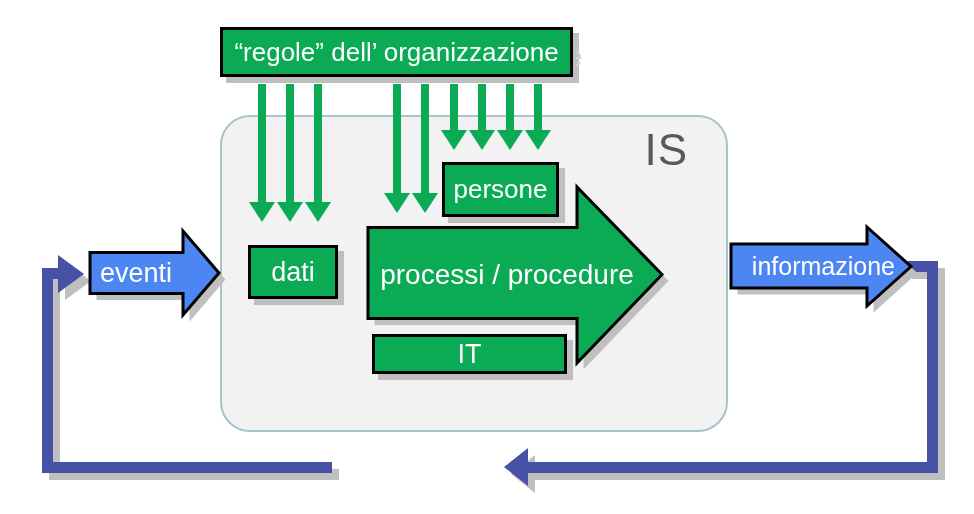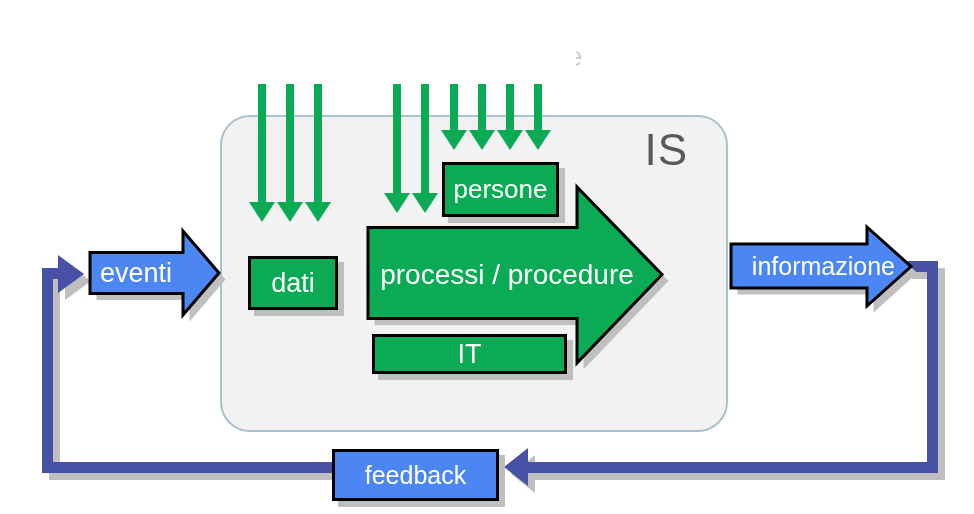--- a/index.html
+++ b/index.html
@@ -31,21 +31,21 @@
   
   .gbox{
     position:absolute;background:var(--green);
     border:3px solid #000;box-sizing:border-box;
     box-shadow:6px 6px 0 var(--shadow);
     color:var(--textOnFill);
     display:flex;align-items:center;justify-content:center;
     white-space:nowrap;z-index:4;
   }
   .rules-box{left:220px;top:27px;width:353px;height:50px;font-size:26px;}
-  .dati-box{left:248px;top:256px;width:90px;height:54px;font-size:27px;}
+  .dati-box{left:248px;top:245px;width:90px;height:54px;font-size:27px;}
   .persone-box{left:442px;top:162px;width:117px;height:55px;font-size:26px;}
   .it-box{left:372px;top:334px;width:195px;height:40px;font-size:27px;}
   
   .e-clip{
     position:absolute;left:576px;top:41px;width:22px;height:36px;
     overflow:hidden;z-index:6;
   }
   .e-clip span{
     display:block;margin-left:-9px;
     font-size:28px;color:#D0D0D0;
@@ -151,20 +151,21 @@
     </div>
   <div class="rule-arrow" style="left:525px;top:84px;height:66px">
       <div class="shaft"></div>
       <div class="head"></div>
     </div>
 
   <div class="e-clip">
       <span>e</span>
     </div>
 
+  <div class="gbox rules-box">“regole” dell’ organizzazione</div>
   <div class="gbox dati-box">dati</div>
   <div class="gbox persone-box">persone</div>
   <div class="gbox it-box">IT</div>
 
   <svg class="shapes" width="974" height="514" viewBox="0 0 974 514">
 
     <polygon points="374.5,234 583.5,234 583.5,193.5 668.5,281 583.5,369.5 583.5,325 374.5,325" fill="var(--shadow)"></polygon>
     <polygon points="96.5,259 189.5,259 189.5,237.5 225.5,279.5 189.5,321.5 189.5,300 96.5,300" fill="var(--shadow)"></polygon>
     <polygon points="737.5,250.5 873.5,250.5 873.5,233.5 917.5,273 873.5,312.5 873.5,294.5 737.5,294.5" fill="var(--shadow)"></polygon>
 
@@ -172,15 +173,14 @@
 
     <polygon points="90,252.5 183,252.5 183,231 219,273 183,315 183,293.5 90,293.5" fill="var(--blue)" stroke="#000" stroke-width="3" stroke-linejoin="miter"></polygon>
 
     <polygon points="731,244 867,244 867,227 911,266.5 867,306 867,288 731,288" fill="var(--blue)" stroke="#000" stroke-width="3" stroke-linejoin="miter"></polygon>
   </svg>
 
   <div class="shape-label eventi-label">eventi</div>
   <div class="shape-label processi-label">processi / procedure</div>
   <div class="shape-label informazione-label">informazione</div>
 
-  <div class="feedback-box">feedback</div>
 
 </div>
 
 </body></html>

